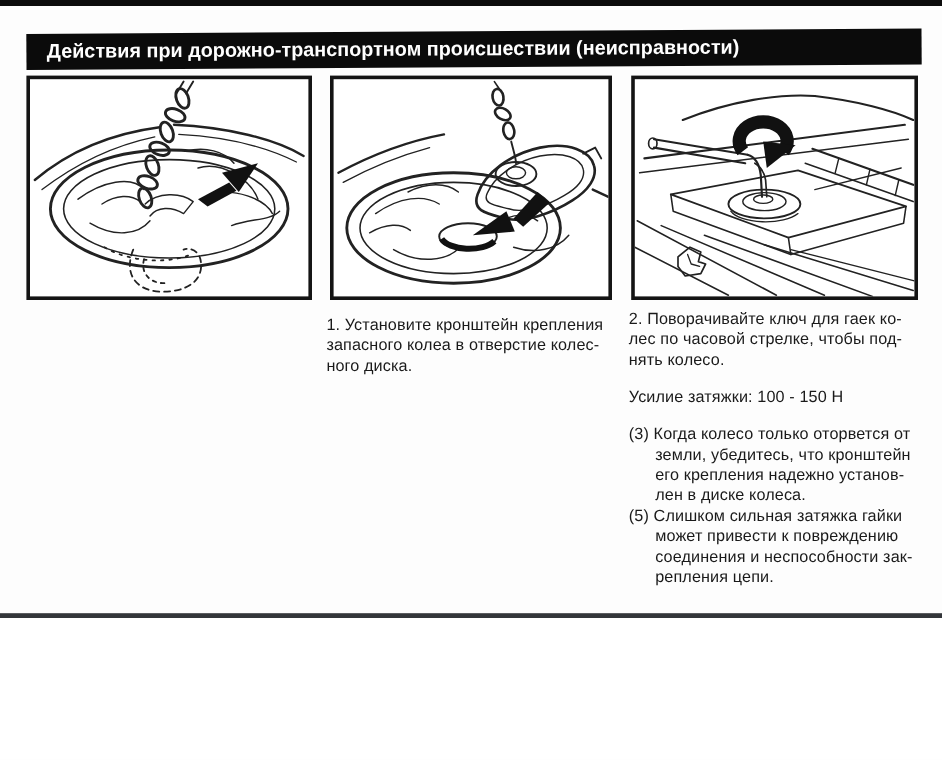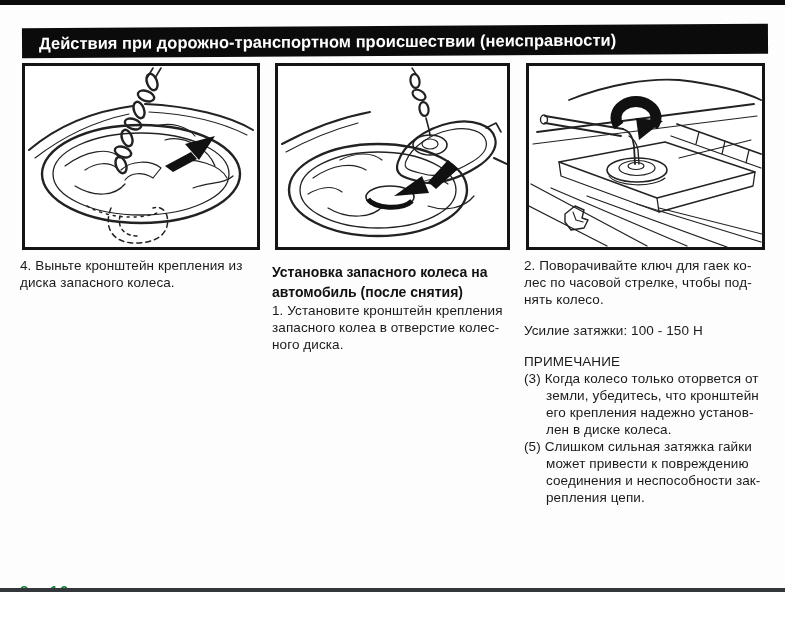--- a/index.html
+++ b/index.html
@@ -1,18 +1,18 @@
 <!DOCTYPE html>
 <html><head>
 <meta charset="utf-8">
 <style>
   html,body{margin:0;padding:0;background:#ffffff;}
   .page{
     position:relative;
-    width:785px;height:592px;
+    width:785px;height:515px;
     background:#fdfdfd;
     font-family:"Liberation Sans", sans-serif;
     overflow:hidden;
   }
   .top-strip{position:absolute;top:0;left:0;width:100%;height:5px;background:#0c0c0c;}
   .bottom-strip{position:absolute;bottom:0;left:0;width:100%;height:4px;background:#33363a;}
 
   .header-bar{
     position:absolute;left:22px;top:26px;width:746px;height:30px;
     background:#0b0b0b;color:#ffffff;
@@ -198,39 +198,32 @@
         <path d="M90,60 A20,16 0 1 1 124,60" stroke="#111" stroke-width="11" fill="none"></path>
         <polygon points="134,55 110,74 107,52" fill="#111"></polygon>
       </g>
       <g>
         <path class="draw" d="M36,148 l10,-8 l9,4 l-2,8 l6,2 l-4,8 l-13,2 l-6,-8 z" stroke-width="1.4"></path>
         <path class="draw" d="M44,146 l3,8 l7,2" stroke-width="1.1"></path>
       </g>
     </svg>
   </div>
 
-  <div class="col-left">
-    <div class="txt">4. Выньте кронштейн крепления из
-диска запасного колеса.</div>
-  </div>
 
   <div class="col-mid">
-    <div class="mid-heading">Установка запасного колеса на
-автомобиль (после снятия)</div>
     <div class="txt mid-step">1. Установите кронштейн крепления
 запасного колеа в отверстие колес-
 ного диска.</div>
   </div>
 
   <div class="col-right">
     <div class="txt rb">2. Поворачивайте ключ для гаек ко-
 лес по часовой стрелке, чтобы под-
 нять колесо.</div>
     <div class="txt rb">Усилие затяжки: 100 - 150 Н</div>
-    <div class="txt note-title">ПРИМЕЧАНИЕ</div>
     <div class="txt hang note-item">(3) Когда колесо только оторвется от
 земли, убедитесь, что кронштейн
 его крепления надежно установ-
 лен в диске колеса.</div>
     <div class="txt hang note-item">(5) Слишком сильная затяжка гайки
 может привести к повреждению
 соединения и неспособности зак-
 репления цепи.</div>
   </div>
 

